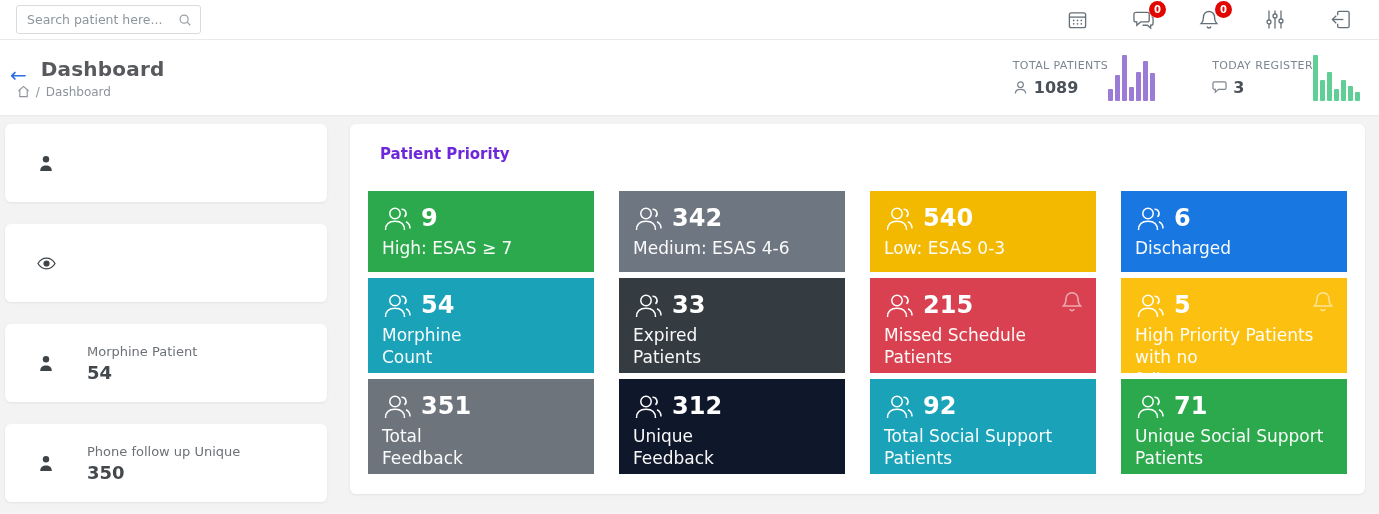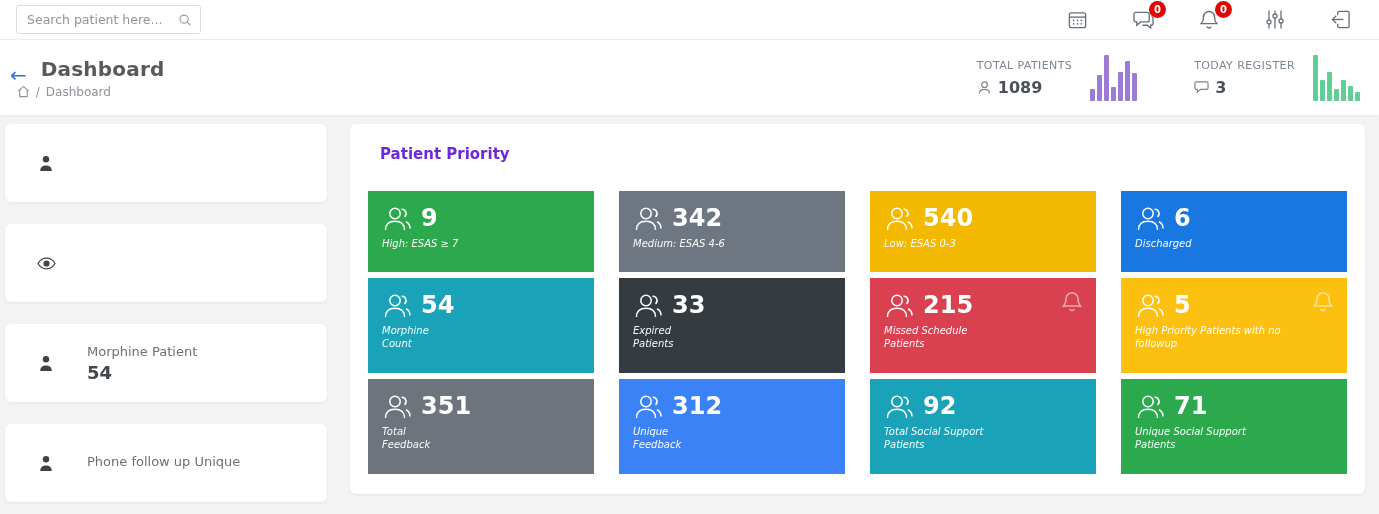--- a/index.html
+++ b/index.html
@@ -26,21 +26,21 @@
   .header { height:75px; background:#fff; display:flex; align-items:center;
             justify-content:space-between; padding:0 16px 0 10px;
             box-shadow:0 1px 2px rgba(0,0,0,.05); }
   .header-left { display:flex; align-items:flex-start; gap:14px; }
   .back-arrow { color:#2f6fe4; font-size:20px; line-height:24px; cursor:pointer; margin-top:6px; }
   .title-block {}
   .page-title { font-size:20px; font-weight:bold; color:#57595d; letter-spacing:.2px; }
   .breadcrumb { display:flex; align-items:center; gap:6px; margin-top:4px; margin-left:-24px;
                 color:#8d939c; font-size:12px; }
   .header-stats { display:flex; align-items:center; gap:54px; }
-  .stat { display:flex; align-items:center; gap:18px; }
+  .stat { display:flex; align-items:center; gap:0; }
   .stat-info {}
   .stat-label { font-size:11px; color:#7c8692; letter-spacing:.4px; margin-bottom:6px; }
   .stat-value { display:flex; align-items:center; gap:6px; font-size:16px; font-weight:bold; color:#4b5158; }
   .stat-chart { display:flex; align-items:flex-end; gap:2px; height:46px; width:50px; }
   .stat-chart .bar { width:5px; border-radius:1px; }
 
   
   .content { display:flex; padding:9px 14px 0 5px; height:399px; }
   .sidebar { width:322px; flex:none; margin-right:23px; }
   .summary-card { background:#fff; border-radius:6px; height:78px; margin-bottom:22px;
@@ -51,21 +51,21 @@
   .card-value { font-size:18px; font-weight:bold; color:#43484d; }
 
   .panel { flex:1; background:#fff; border-radius:6px; height:370px;
            box-shadow:0 1px 3px rgba(0,0,0,.07); padding:21px 18px 0 18px; }
   .panel-title { font-size:15px; font-weight:bold; color:#6d28d9; margin-left:12px; }
   .tiles { margin-top:28px; display:grid; grid-template-columns:repeat(4,1fr);
            grid-template-rows:81px 95px 95px; column-gap:25px; row-gap:6px; }
   .tile { position:relative; color:#fff; padding:13px 14px; cursor:pointer; overflow:hidden; }
   .tile-top { display:flex; align-items:center; gap:9px; }
   .tile-value { font-size:24px; font-weight:bold; }
-  .tile-label { font-size:10px; margin-top:5px; line-height:1.32; white-space:pre-line; opacity:.97;font-style:italic; }
+  .tile-label { font-size:17px; margin-top:5px; line-height:1.32; white-space:pre-line; opacity:.97; }
   .tile-bell { position:absolute; top:12px; right:13px; opacity:.55; }
 </style>
 </head>
 <body>
 
 <div class="topbar">
   <div class="search-box">
     <input type="text" placeholder="Search patient here..." style="">
     <span class="mag">
       <svg width="14" height="14" viewBox="0 0 16 16" fill="none" stroke="#9aa0a6" stroke-width="1.4">
@@ -221,20 +221,21 @@
       </div>
       <div class="summary-card">
         <div class="card-icon">
           <svg width="16" height="17" viewBox="0 0 16 17" fill="#3e4347">
             <circle cx="8" cy="4.2" r="3.2"></circle>
             <path d="M2.2 16 c0-4 2.6-5.6 5.8-5.6 s5.8 1.6 5.8 5.6 z"></path>
           </svg>
         </div>
         <div>
           <div class="card-label">Phone follow up Unique</div>
+          <div class="card-value">350</div>
         </div>
       </div>
     </div>
   <div class="panel">
     <div class="panel-title">Patient Priority</div>
     <div class="tiles" id="tiles">
         <div class="tile" style="background: rgb(44, 169, 77);">
           <div class="tile-top">
             <span style="display:flex;">
               <svg width="30" height="27" viewBox="0 0 30 27" fill="none" stroke="#fff" stroke-width="1.5">
@@ -366,21 +367,21 @@
                 <path d="M3.5 25 c0-6.3 4.3-8.8 9.5-8.8 s9.5 2.5 9.5 8.8"></path>
                 <path d="M19.5 4.3 a4.3 4.3 0 0 1 3 7.6"></path>
                 <path d="M24 16.7 c2.6 1.2 4 3.4 4 6.8"></path>
               </svg>
             </span>
             <span class="tile-value">351</span>
           </div>
           <div class="tile-label">Total
 Feedback</div>
         </div>
-        <div class="tile" style="background: #3b82f6;">
+        <div class="tile" style="background: #0f172a;">
           <div class="tile-top">
             <span style="display:flex;">
               <svg width="30" height="27" viewBox="0 0 30 27" fill="none" stroke="#fff" stroke-width="1.5">
                 <circle cx="13" cy="8.5" r="5.2"></circle>
                 <path d="M3.5 25 c0-6.3 4.3-8.8 9.5-8.8 s9.5 2.5 9.5 8.8"></path>
                 <path d="M19.5 4.3 a4.3 4.3 0 0 1 3 7.6"></path>
                 <path d="M24 16.7 c2.6 1.2 4 3.4 4 6.8"></path>
               </svg>
             </span>
             <span class="tile-value">312</span>

